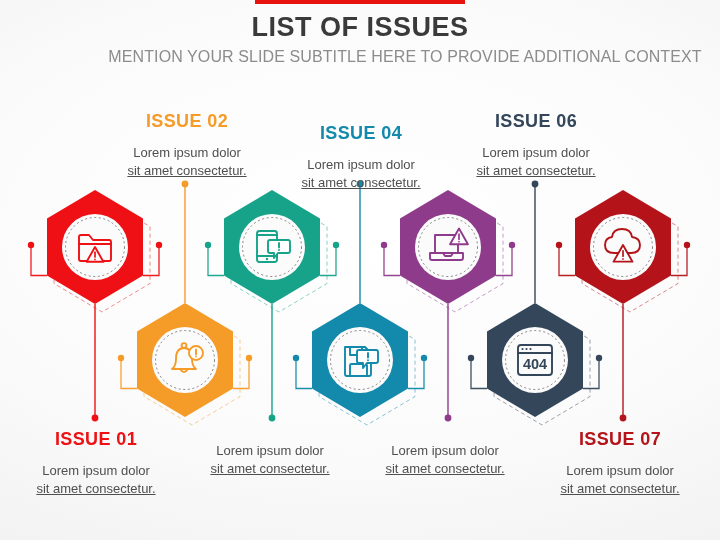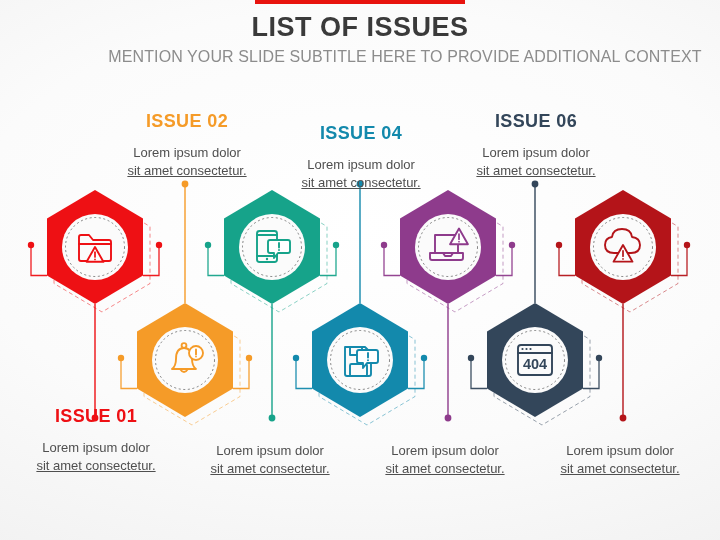--- a/index.html
+++ b/index.html
@@ -174,21 +174,21 @@
         <circle cx="623" cy="247" r="29.5" fill="none" stroke="#5c5c5c" stroke-width="1" stroke-dasharray="2 2.6" opacity="0.75"></circle>
         <g fill="none" stroke="#b41419" stroke-width="1.9" stroke-linecap="round" stroke-linejoin="round">
           <path d="M 614 253 Q 605 253 605 245 Q 605 238 612 237 Q 613 229 622 229 Q 631 229 632 237 Q 640 238 640 245 Q 640 253 631 253 Z"></path>
           <path d="M 623 245 L 632.45 261.65 L 613.55 261.65 Z" fill="#fff"></path>
           <line x1="623" y1="250.85" x2="623" y2="256.25" stroke-width="1.7"></line>
           <circle cx="623" cy="258.95" r="0.85" fill="#b41419" stroke="none"></circle>
         </g>
       </g>
   </svg>
 
-  <div class="blk" id="t0" style="left:6px;top:407px;">
+  <div class="blk" id="t0" style="left:6px;top:430px;">
     <div class="num" style="color: rgb(238, 16, 20);">ISSUE 01</div>
     <div class="desc">
       <span>Lorem ipsum dolor</span>
       <span class="l2">sit amet consectetur.</span>
     </div>
   </div>
 
   <div class="blk" id="t1" style="left:97px;top:112px;">
     <div class="num" style="color: rgb(245, 155, 40);">ISSUE 02</div>
     <div class="desc">
@@ -221,19 +221,20 @@
 
   <div class="blk" id="t5" style="left:446px;top:112px;">
     <div class="num" style="color: rgb(51, 70, 90);">ISSUE 06</div>
     <div class="desc">
       <span>Lorem ipsum dolor</span>
       <span class="l2">sit amet consectetur.</span>
     </div>
   </div>
 
   <div class="blk" id="t6" style="left:530px;top:430px;">
+    <div class="num" style="color: rgb(180, 20, 25);">ISSUE 07</div>
     <div class="desc">
       <span>Lorem ipsum dolor</span>
       <span class="l2">sit amet consectetur.</span>
     </div>
   </div>
 
 </div>
 
 </body></html>

